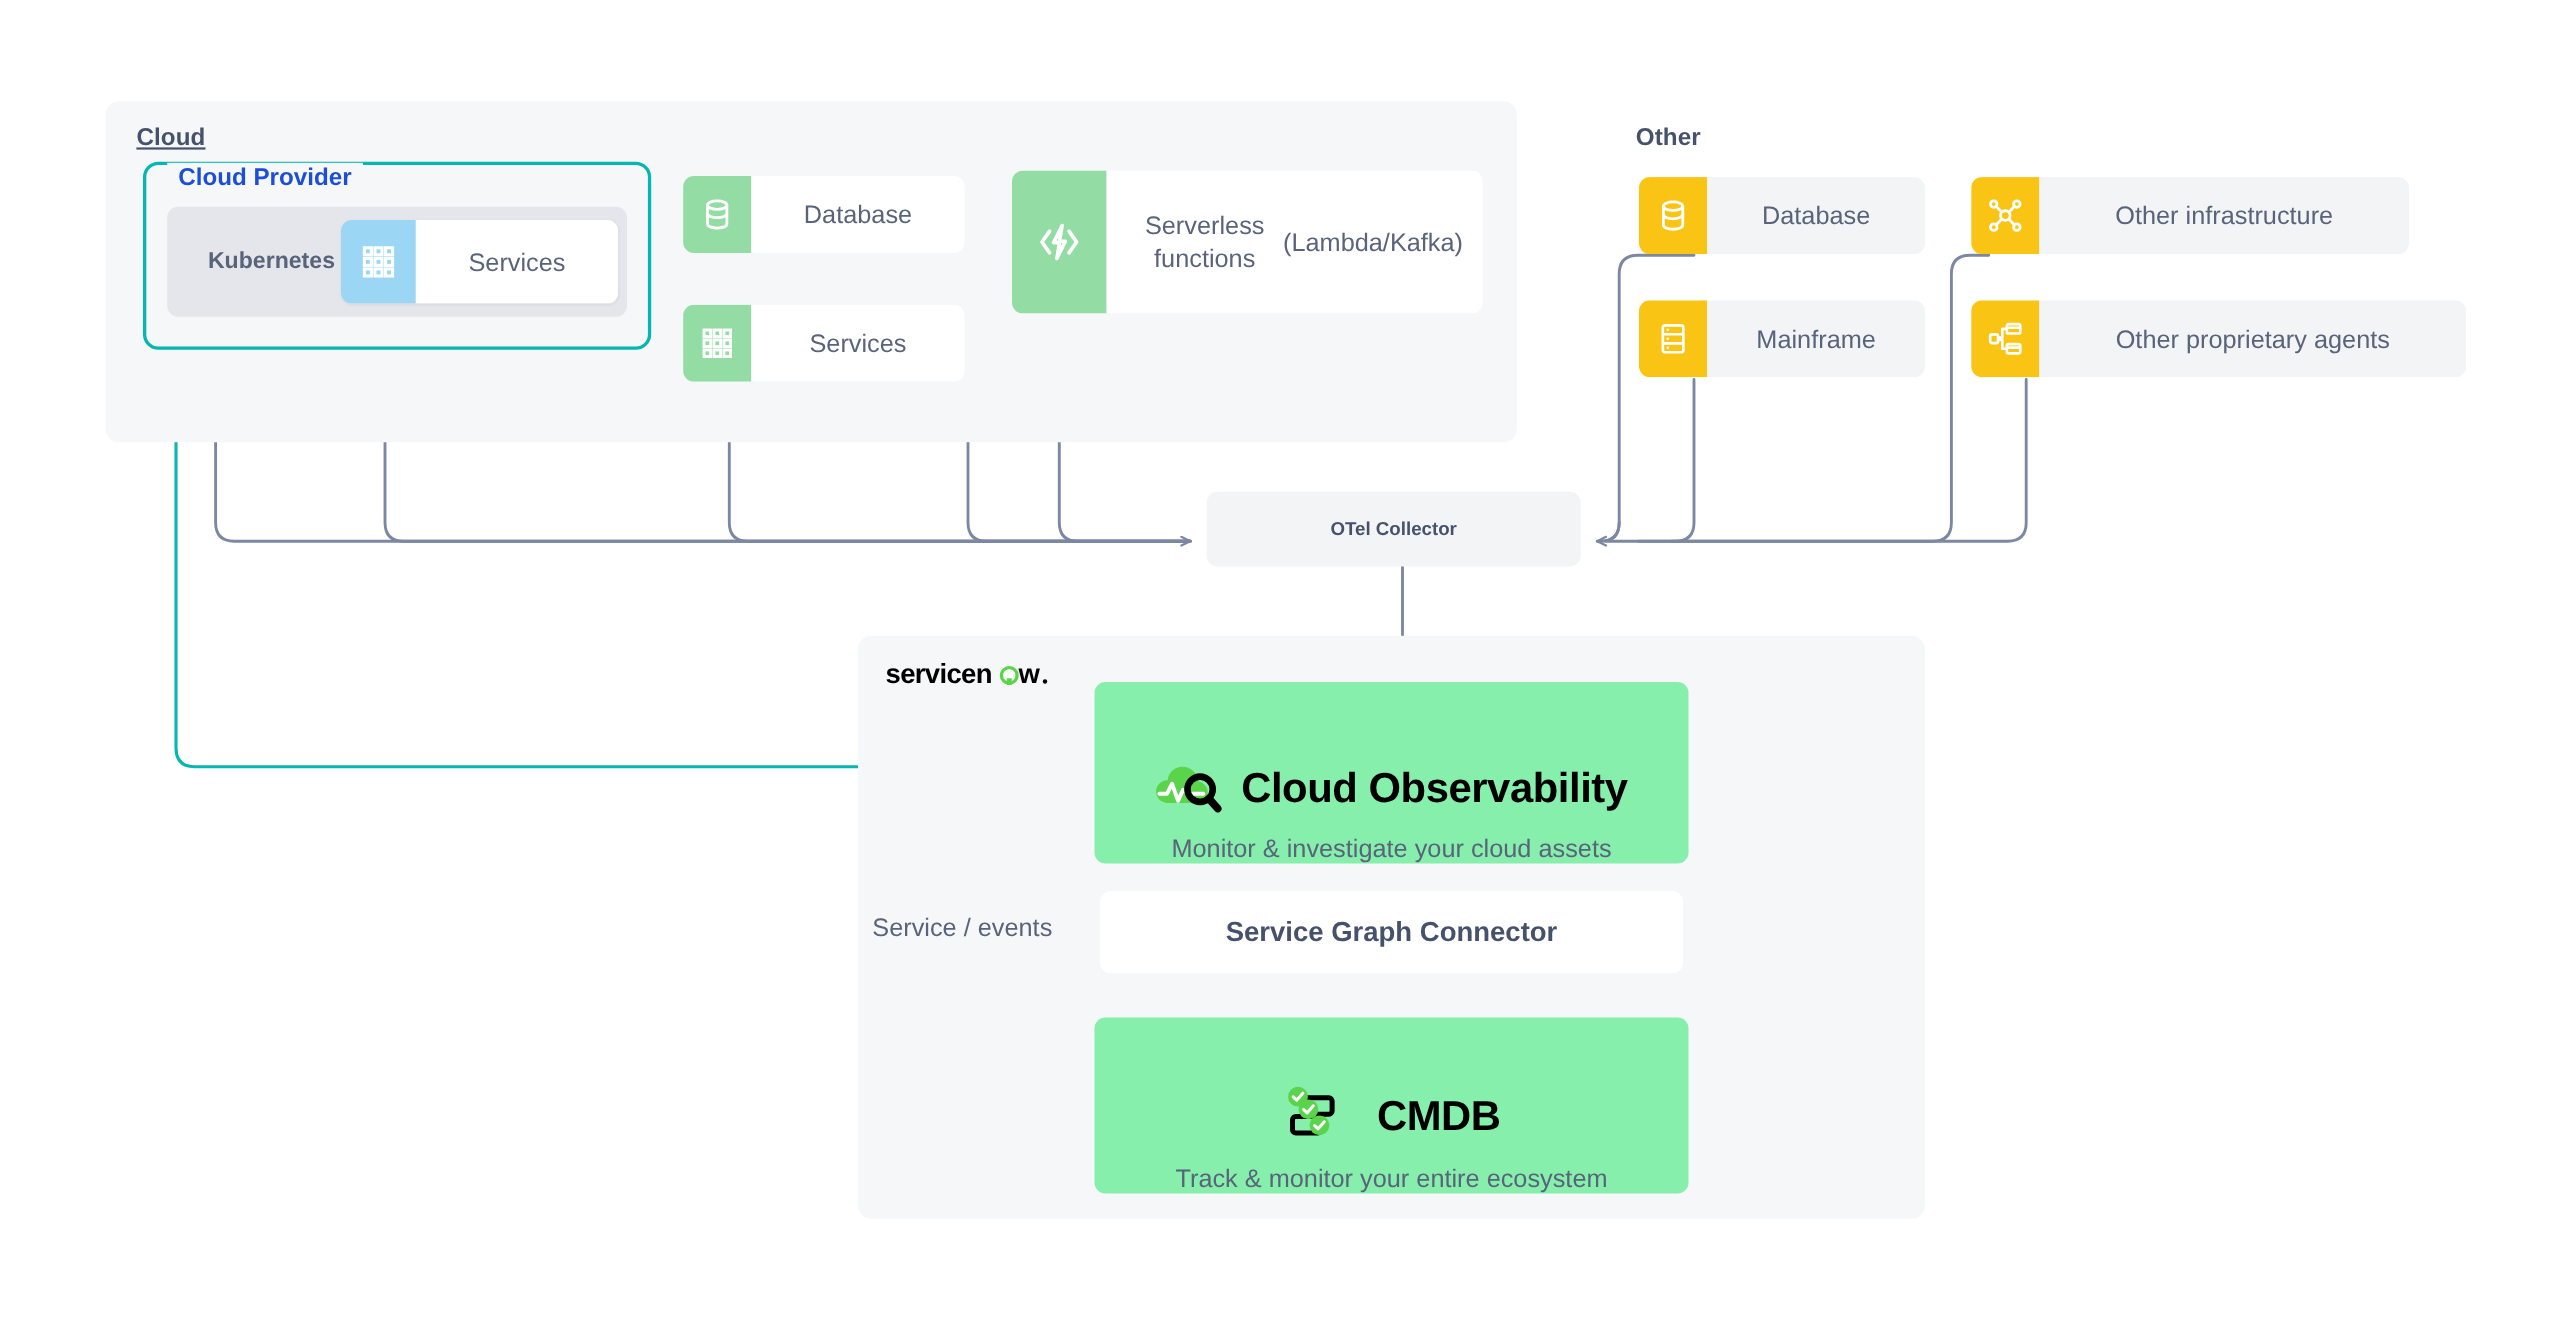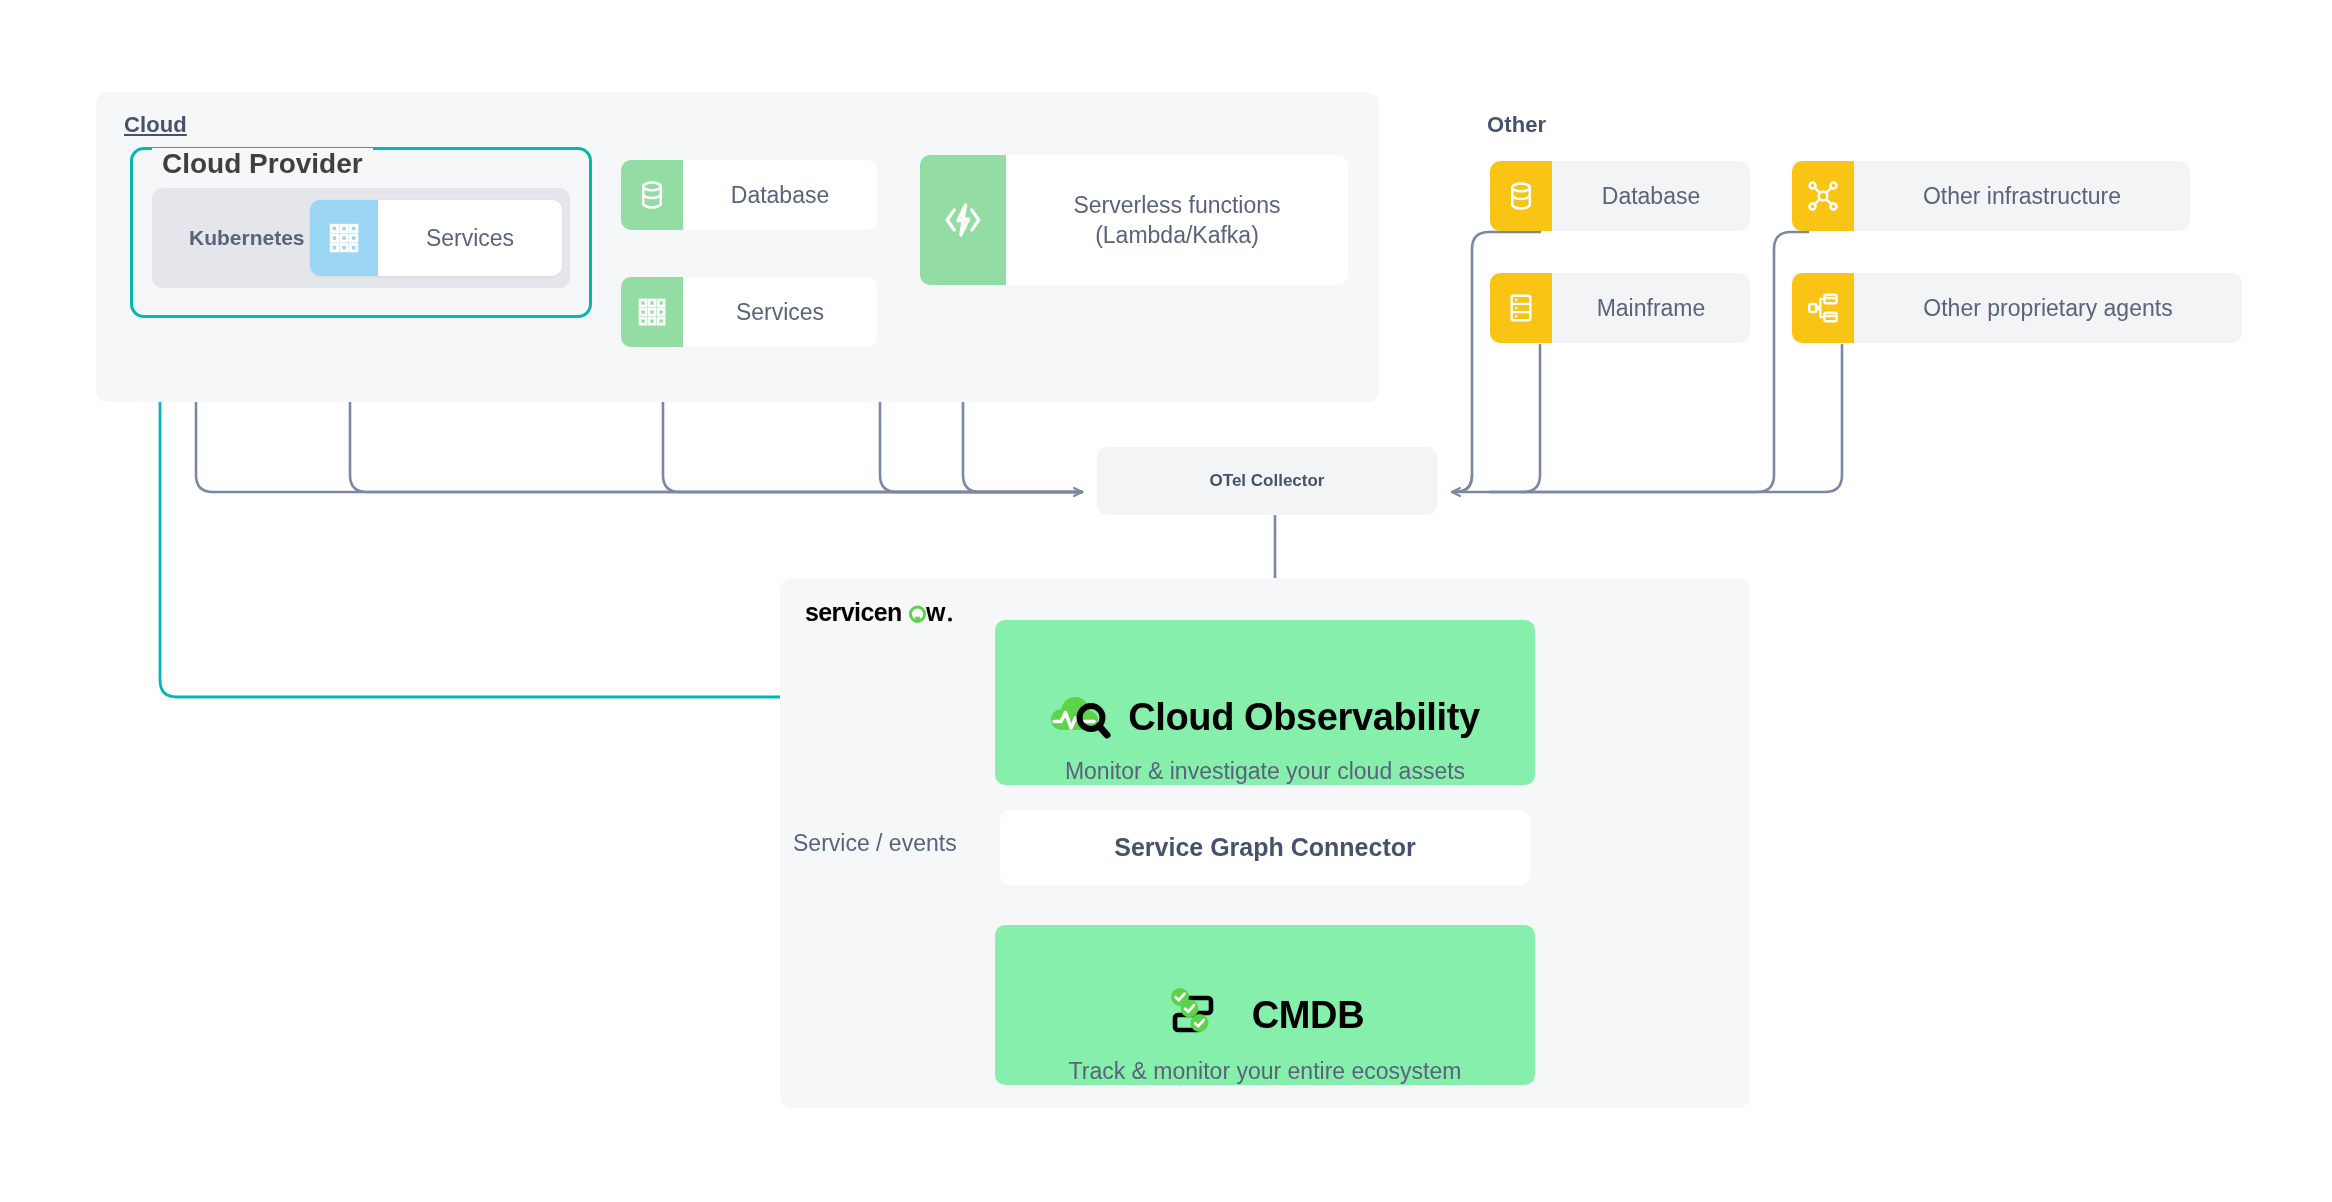--- a/index.html
+++ b/index.html
@@ -33,23 +33,23 @@
   
   .provider-frame {
     position: absolute;
     border: 3px solid #06b6b0;
     border-radius: 14px;
     z-index: 3;
     background: transparent;
   }
   .provider-label {
     position: absolute;
-    font-size: 28px;
+    font-size: 22px;
     font-weight: bold;
-    color: #404040;
+    color: #1d4ed8;
     background: #f5f7f9;
     padding: 0 10px;
     z-index: 5;
     white-space: nowrap;
   }
 
   
   .k8s-box {
     position: absolute;
     background: #e4e6eb;
@@ -261,21 +261,21 @@
   <div class="node green" style="left:920px; top:155px; width:428px; height:130px;">
     <div class="chip" style="width:86px;">
       <svg width="44" height="44" viewBox="0 0 24 24">
         <g fill="none" stroke="#ffffff" stroke-width="1.8" stroke-linecap="round" stroke-linejoin="round">
           <path d="M7.2,6.6 L3.4,12 L7.2,17.4"></path>
           <path d="M16.8,6.6 L20.6,12 L16.8,17.4"></path>
           <path d="M13.4,3.8 L9.2,12.3 L12.1,12.3 L10.8,20.2 L15,11.6 L12.1,11.6 Z"></path>
         </g>
       </svg>
     </div>
-    <div class="lbl" style="flex-direction:column;">
+    <div class="lbl" style="flex-direction:row;">
       <span>Serverless functions</span>
       <span>(Lambda/Kafka)</span>
     </div>
   </div>
 
   <div class="group-title" style="left:1487px; top:112px;">Other</div>
 
   <div class="node amber" style="left:1490px; top:161px; width:260px; height:70px;">
     <div class="chip" style="width:62px;">
       <svg width="32" height="32" viewBox="0 0 24 24">

